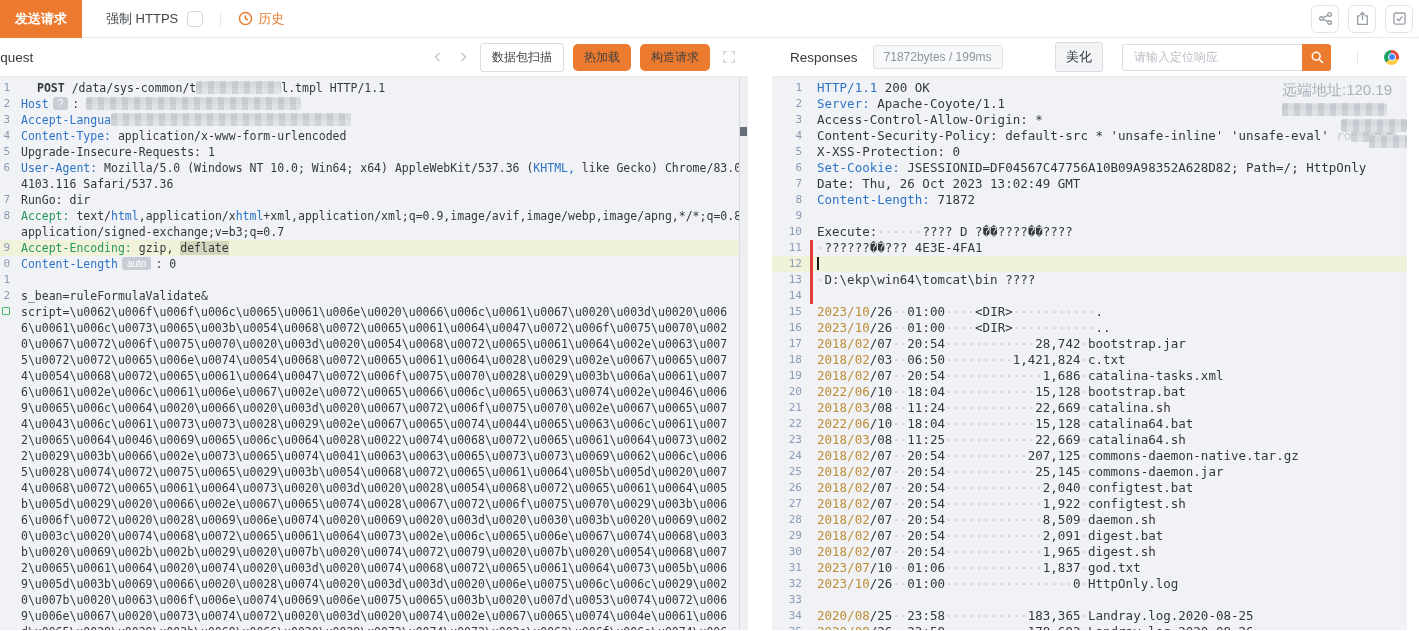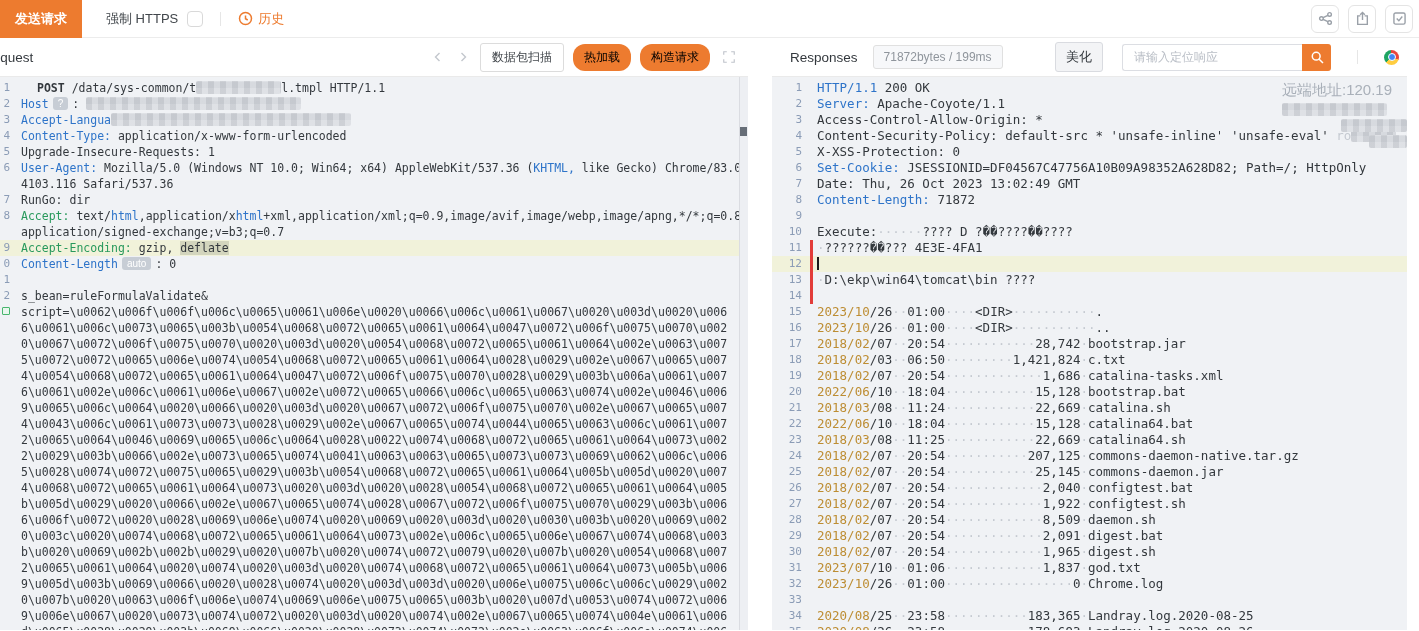--- a/index.html
+++ b/index.html
@@ -25,21 +25,21 @@
   .panel.res { left:760px; right:12px;margin-left:12px; }
   .phead { height:39px; background:#fff; border-bottom:1px solid #eaeaea;
     display:flex; align-items:center; }
   .ptitle { font-size:13.5px; color:#33383d; white-space:nowrap; }
   .req .ptitle { margin-left:-17px; }
   .req .phead { padding-right:12px; }
   .head-right { margin-left:auto; display:flex; align-items:center; gap:9px; }
   .nav-ch { color:#c3c7cd; padding:0 2px; cursor:pointer; }
   .btn-plain { border:1px solid #dcdcdc; background:#fff; border-radius:3px;
     font-size:12px; color:#41464b; padding:5px 11px; cursor:pointer; }
-  .btn-orange { border:none; background:#ED7B2F; color:#000000; border-radius:12px;
+  .btn-orange { border:none; background:#ED7B2F; color:#404040; border-radius:5px;
     font-size:12px; padding:5px 11px; cursor:pointer; }
   .expand { color:#c0c4cb; margin-left:3px; cursor:pointer; }
   .pbody { position:absolute; top:39px; left:0; right:0; bottom:0; background:#f0f2f5; }
   
   .code { padding-top:3px; font-family:"DejaVu Sans Mono", monospace; color:#33383d;
     position:relative; height:100%; overflow:hidden; cursor:text; }
   .req .code { font-size:11.5px; }
   .res .code { font-size:12.5px; }
   .cl { display:flex; min-height:16px; line-height:16px; }
   .ln { flex:0 0 10px; text-align:right; color:#8b9cb6; font-size:11px; }
@@ -382,21 +382,21 @@
           <div class="cl">
             <span class="ln">30</span>
             <span class="lt"><span class="or">2018/02</span><span>/07</span><span class="dt">··</span><span>20:54</span><span class="dt">·············</span><span>1,965</span><span class="dt">·</span><span>digest.sh</span></span>
           </div>
           <div class="cl">
             <span class="ln">31</span>
             <span class="lt"><span class="or">2023/07</span><span>/10</span><span class="dt">··</span><span>01:06</span><span class="dt">·············</span><span>1,837</span><span class="dt">·</span><span>god.txt</span></span>
           </div>
           <div class="cl">
             <span class="ln">32</span>
-            <span class="lt"><span class="or">2023/10</span><span>/26</span><span class="dt">··</span><span>01:00</span><span class="dt">·················</span><span>0</span><span class="dt">·</span><span>Chrome.log</span></span>
+            <span class="lt"><span class="or">2023/10</span><span>/26</span><span class="dt">··</span><span>01:00</span><span class="dt">·················</span><span>0</span><span class="dt">·</span><span>HttpOnly.log</span></span>
           </div>
           <div class="cl">
             <span class="ln">33</span>
           </div>
           <div class="cl">
             <span class="ln">34</span>
             <span class="lt"><span class="or">2020/08</span><span>/25</span><span class="dt">··</span><span>23:58</span><span class="dt">···········</span><span>183,365</span><span class="dt">·</span><span>Landray.log.2020-08-25</span></span>
           </div>
           <div class="cl">
             <span class="ln">35</span>

